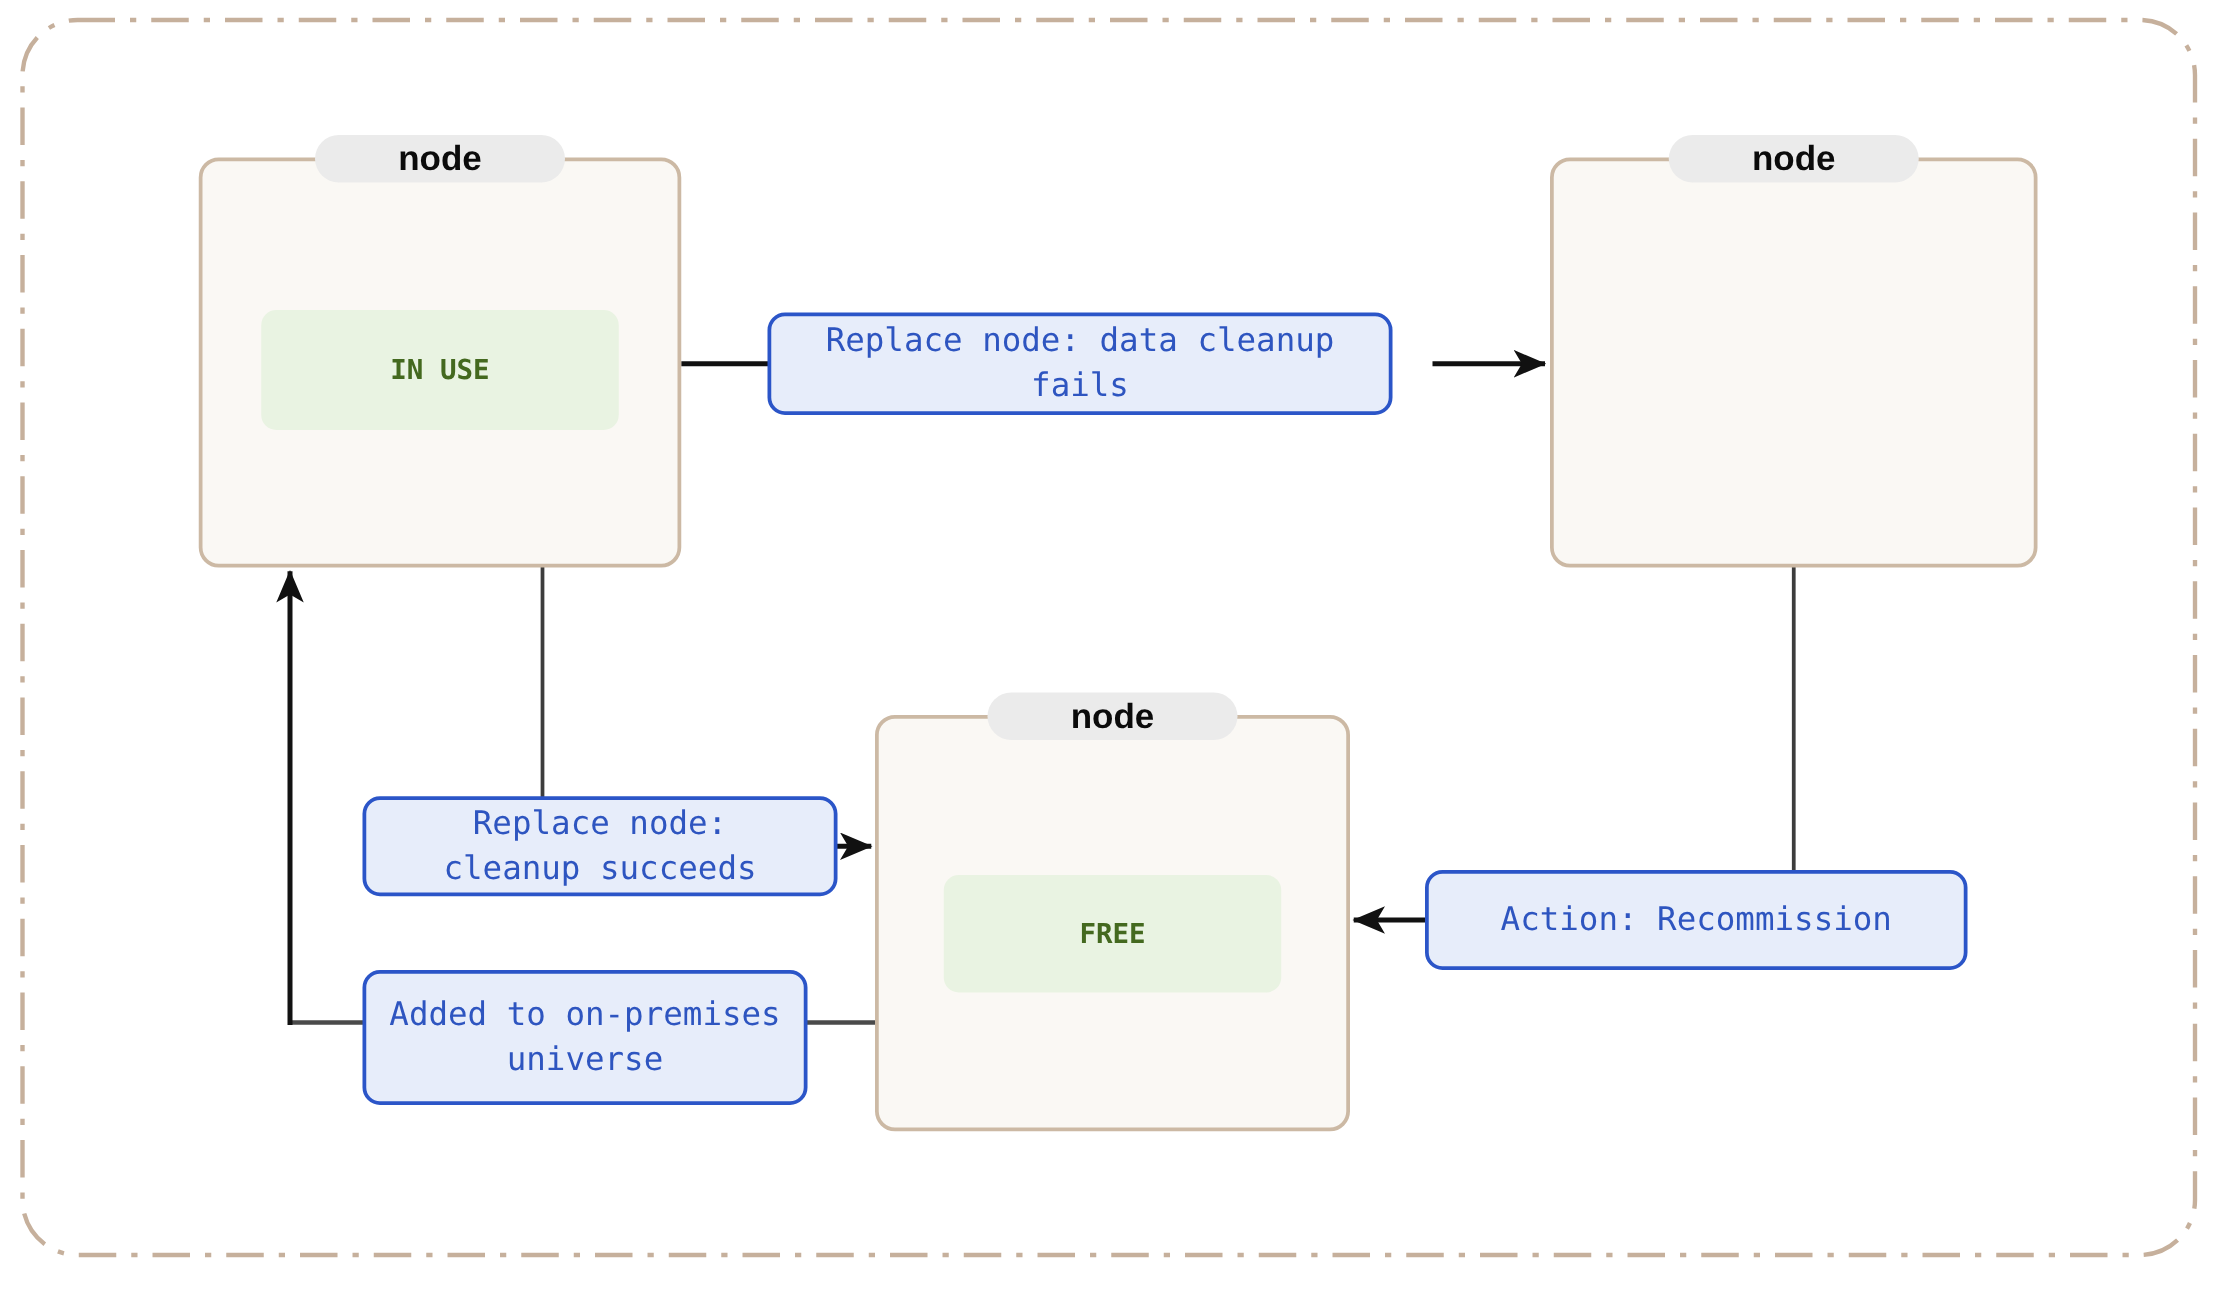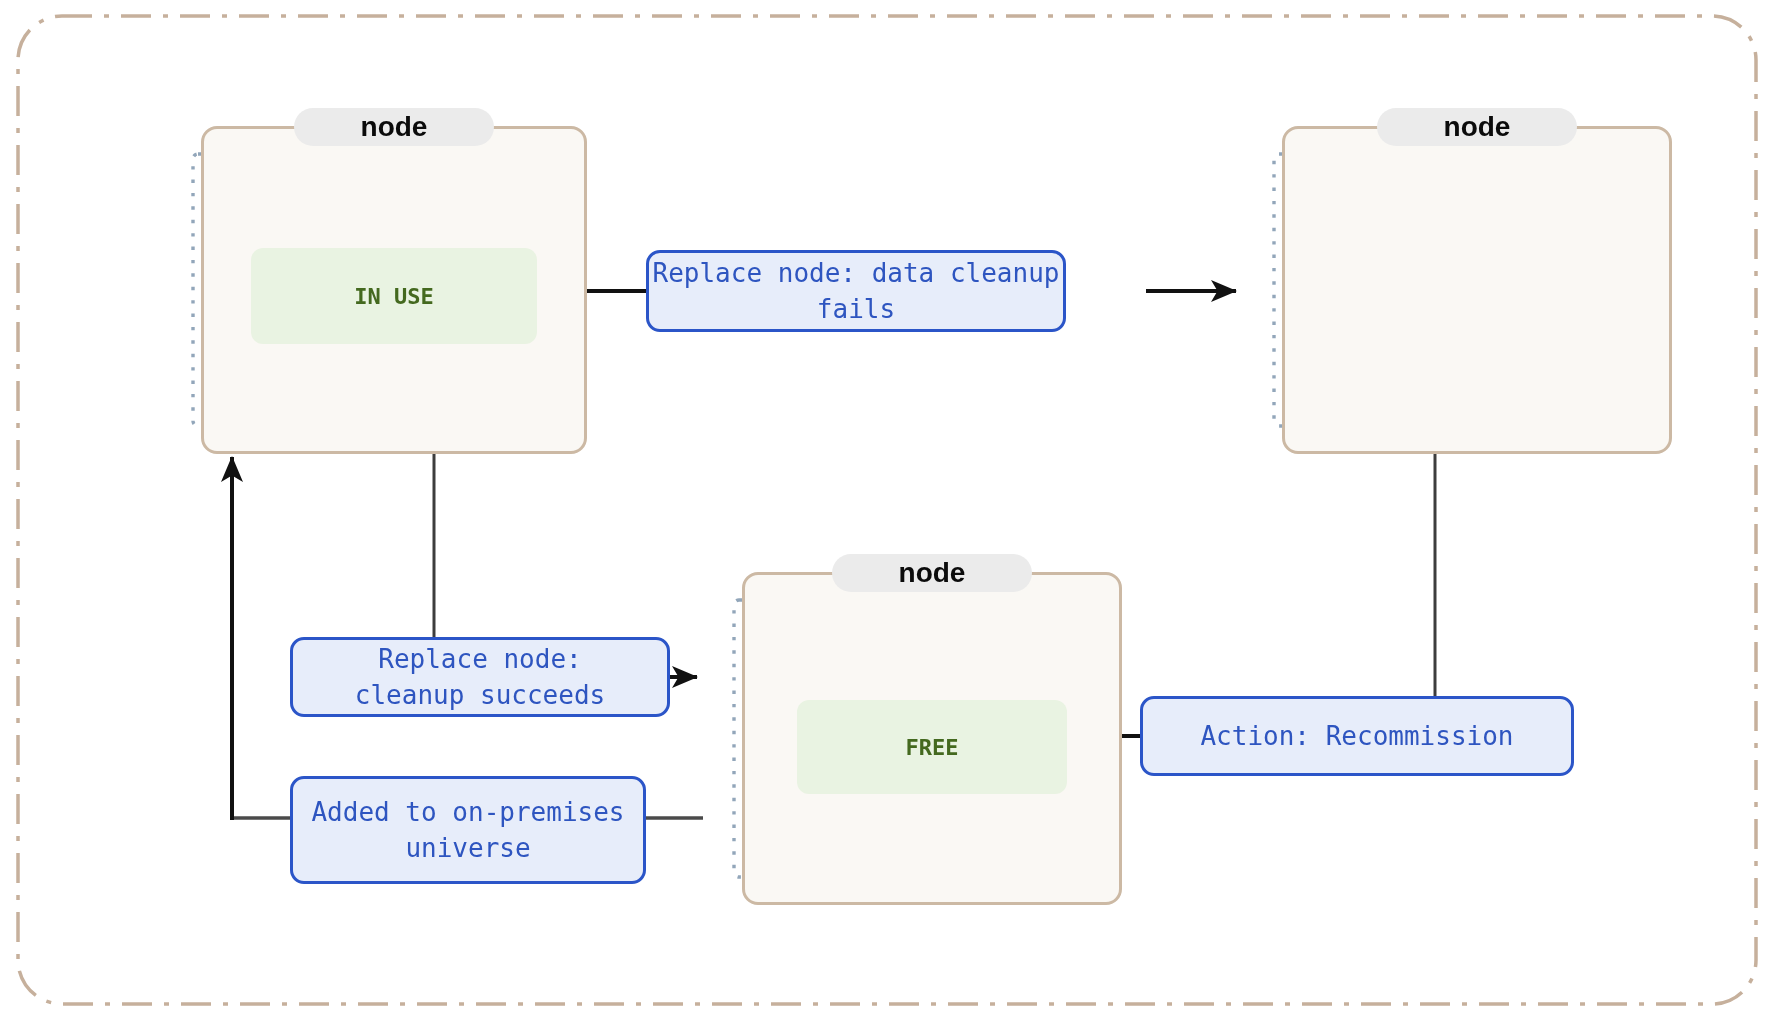--- a/index.html
+++ b/index.html
@@ -23,21 +23,20 @@
     height: 1032px;
     display: block;
   }
   
   .node-box {
     position: absolute;
     background: var(--node-fill, #faf8f4);
     border: 3px solid var(--node-border, #ccb9a4);
     border-radius: 16px;
     box-sizing: border-box;
-    margin-left: 42px;
   }
   .node-badge {
     position: absolute;
     top: -21px;
     left: 50%;
     transform: translateX(-50%);
     width: 200px;
     height: 38px;
     background: var(--badge-fill, #ebebeb);
     border-radius: 19px;
@@ -123,21 +122,21 @@
 
   <div class="node-box" style="left:1240px; top:126px; width:390px; height:328px;">
     <div class="node-badge">node</div>
   </div>
 
   <div class="node-box" style="left:700px; top:572px; width:380px; height:333px;">
     <div class="node-badge">node</div>
     <div class="state-pill" style="top:125px; width:270px; height:94px;">FREE</div>
   </div>
 
-  <div class="edge-label" style="left:646px; top:250px; width:420px; height:82px;">Replace node: data cleanup
+  <div class="edge-label" style="left:614px; top:250px; width:500px; height:82px;">Replace node: data cleanup
 fails</div>
 
   <div class="edge-label" style="left:290px; top:637px; width:380px; height:80px;">Replace node:
 cleanup succeeds</div>
 
   <div class="edge-label" style="left:290px; top:776px; width:356px; height:108px;">Added to on-premises
 universe</div>
 
   <div class="edge-label" style="left:1140px; top:696px; width:434px; height:80px;">Action: Recommission</div>
 

